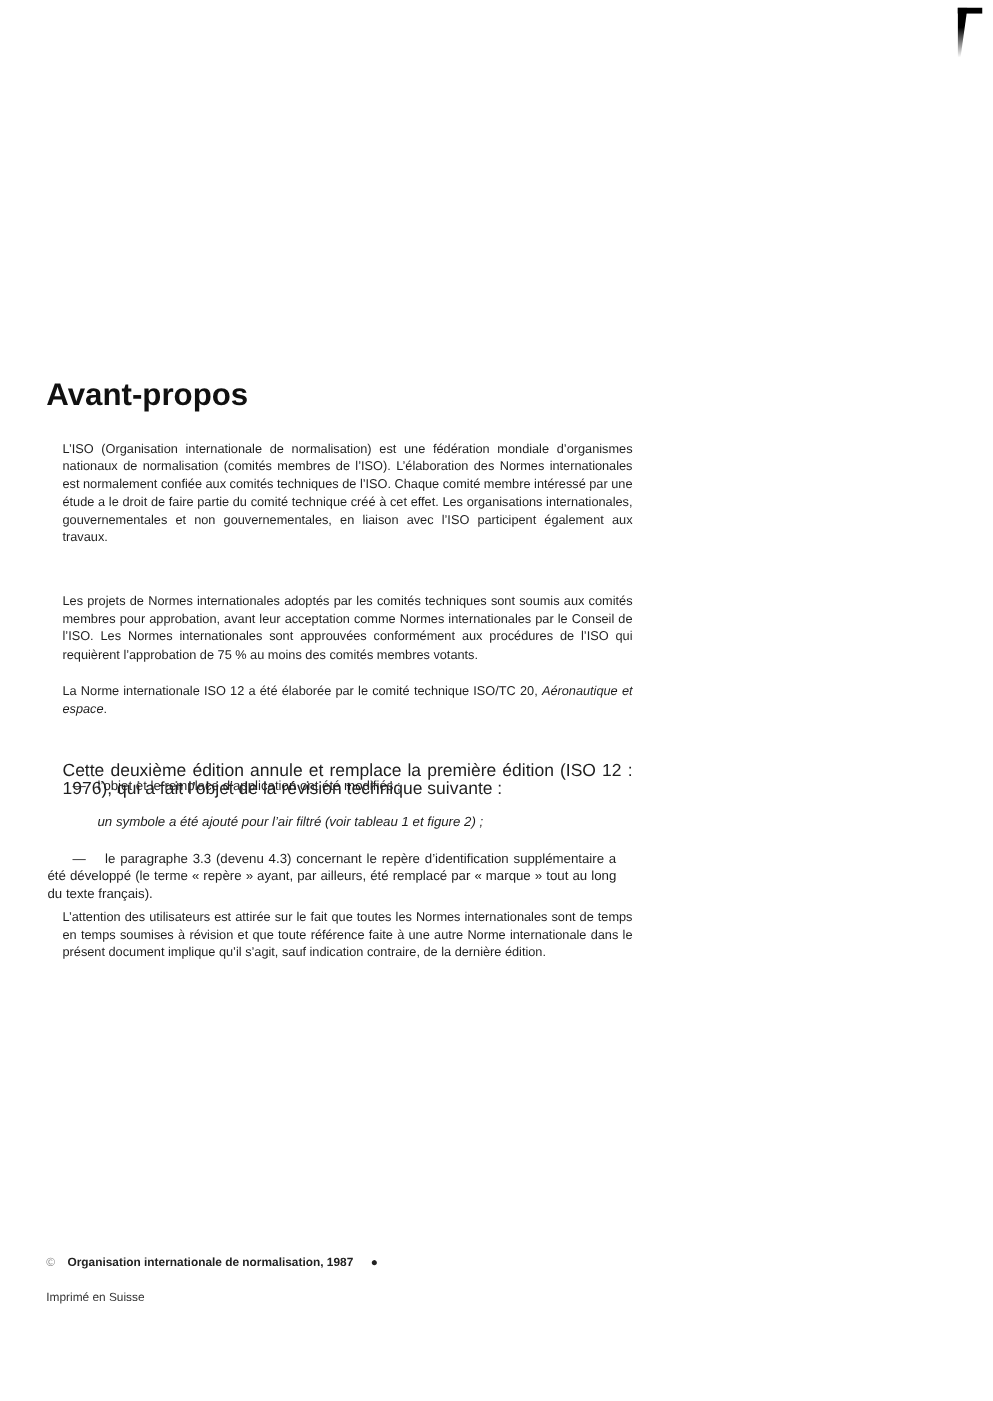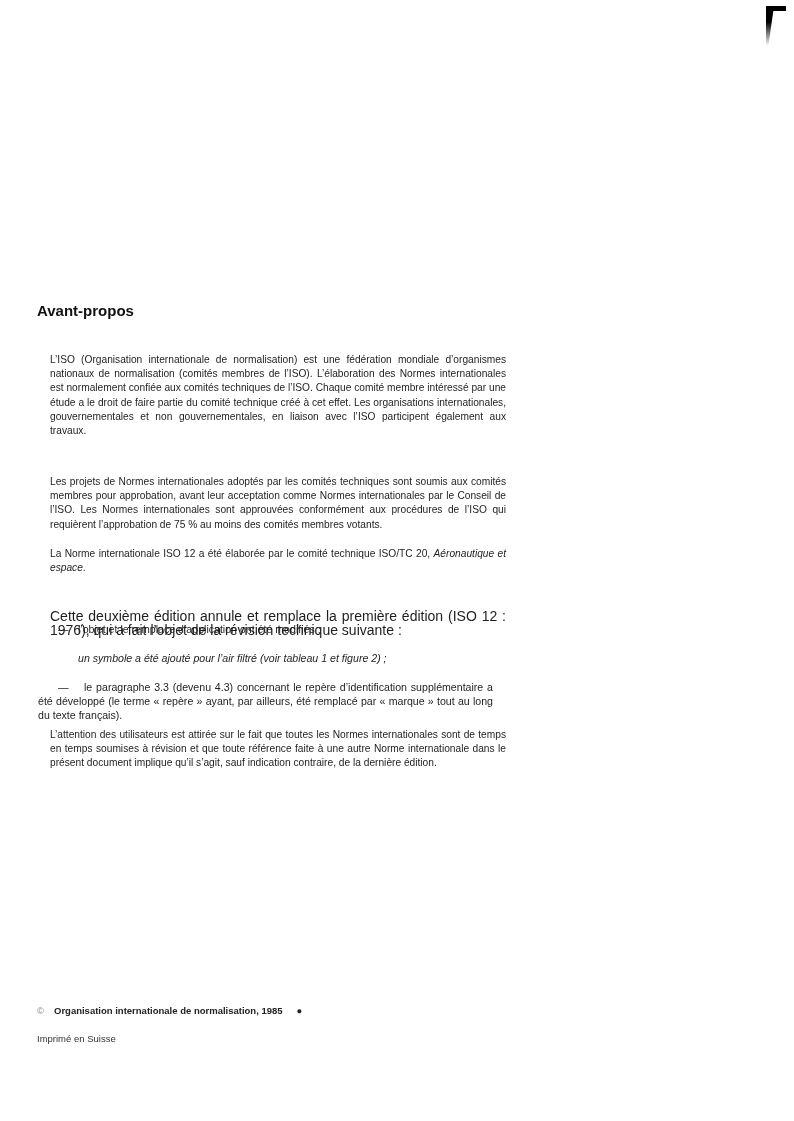--- a/index.html
+++ b/index.html
@@ -11,21 +11,21 @@
     position: absolute; left: 766px; top: 6px; width: 8px; height: 40px;
     background: linear-gradient(#000, #000 40%, rgba(0,0,0,0));
     clip-path: polygon(0 0, 100% 0, 30% 100%, 0 100%);
   }
   .corner-mark3 {
     position: absolute; left: 766px; top: 6px; width: 20px; height: 5px; background:#000;
     clip-path: polygon(0 0, 100% 0, 100% 100%, 0 100%);
   }
   h1 {
     position: absolute; left: 37px; top: 302px; margin: 0;
-    font-size: 15px; font-weight: bold; color: #111;
+    font-size: 25px; font-weight: bold; color: #111;
   }
   .para {
     position: absolute; left: 37px; width: 456px; margin: 13px;
     font-size: 10.2px; line-height: 14.2px; text-align: justify; color: #1e1e1e;
   }
   .para.p1 { top: 340px; }
   .para.p2 { top: 462px; }
   .para.p3 { top: 534px; }
   .para.p4 { top: 596px; font-size: 14px; }
   .para.p5 { top: 715px; }
@@ -63,15 +63,15 @@
 <div class="item i2">
   <span class="txt">un symbole a été ajouté pour l’air filtré (voir tableau 1 et figure 2) ;</span>
 </div>
 <div class="item i3">
   <span class="txt"><span>—</span>&nbsp;&nbsp;&nbsp;&nbsp;<span>le paragraphe 3.3 (devenu 4.3) concernant le repère d’identification supplémentaire a été développé (le terme « repère » ayant, par ailleurs, été remplacé par « marque » tout au long du texte français).</span></span>
 </div>
 
 <p class="para p5">L’attention des utilisateurs est attirée sur le fait que toutes les Normes internationales sont de temps en temps soumises à révision et que toute référence faite à une autre Norme internationale dans le présent document implique qu’il s’agit, sauf indication contraire, de la dernière édition.</p>
 
 <div class="footer">
-  <span class="copy">©</span><span>Organisation internationale de normalisation, 1985</span><span class="dot">●</span>
+  <span class="copy">©</span><span>Organisation internationale de normalisation, 1987</span><span class="dot">●</span>
 </div>
 <div class="printed">Imprimé en Suisse</div>
 
 </body></html>

